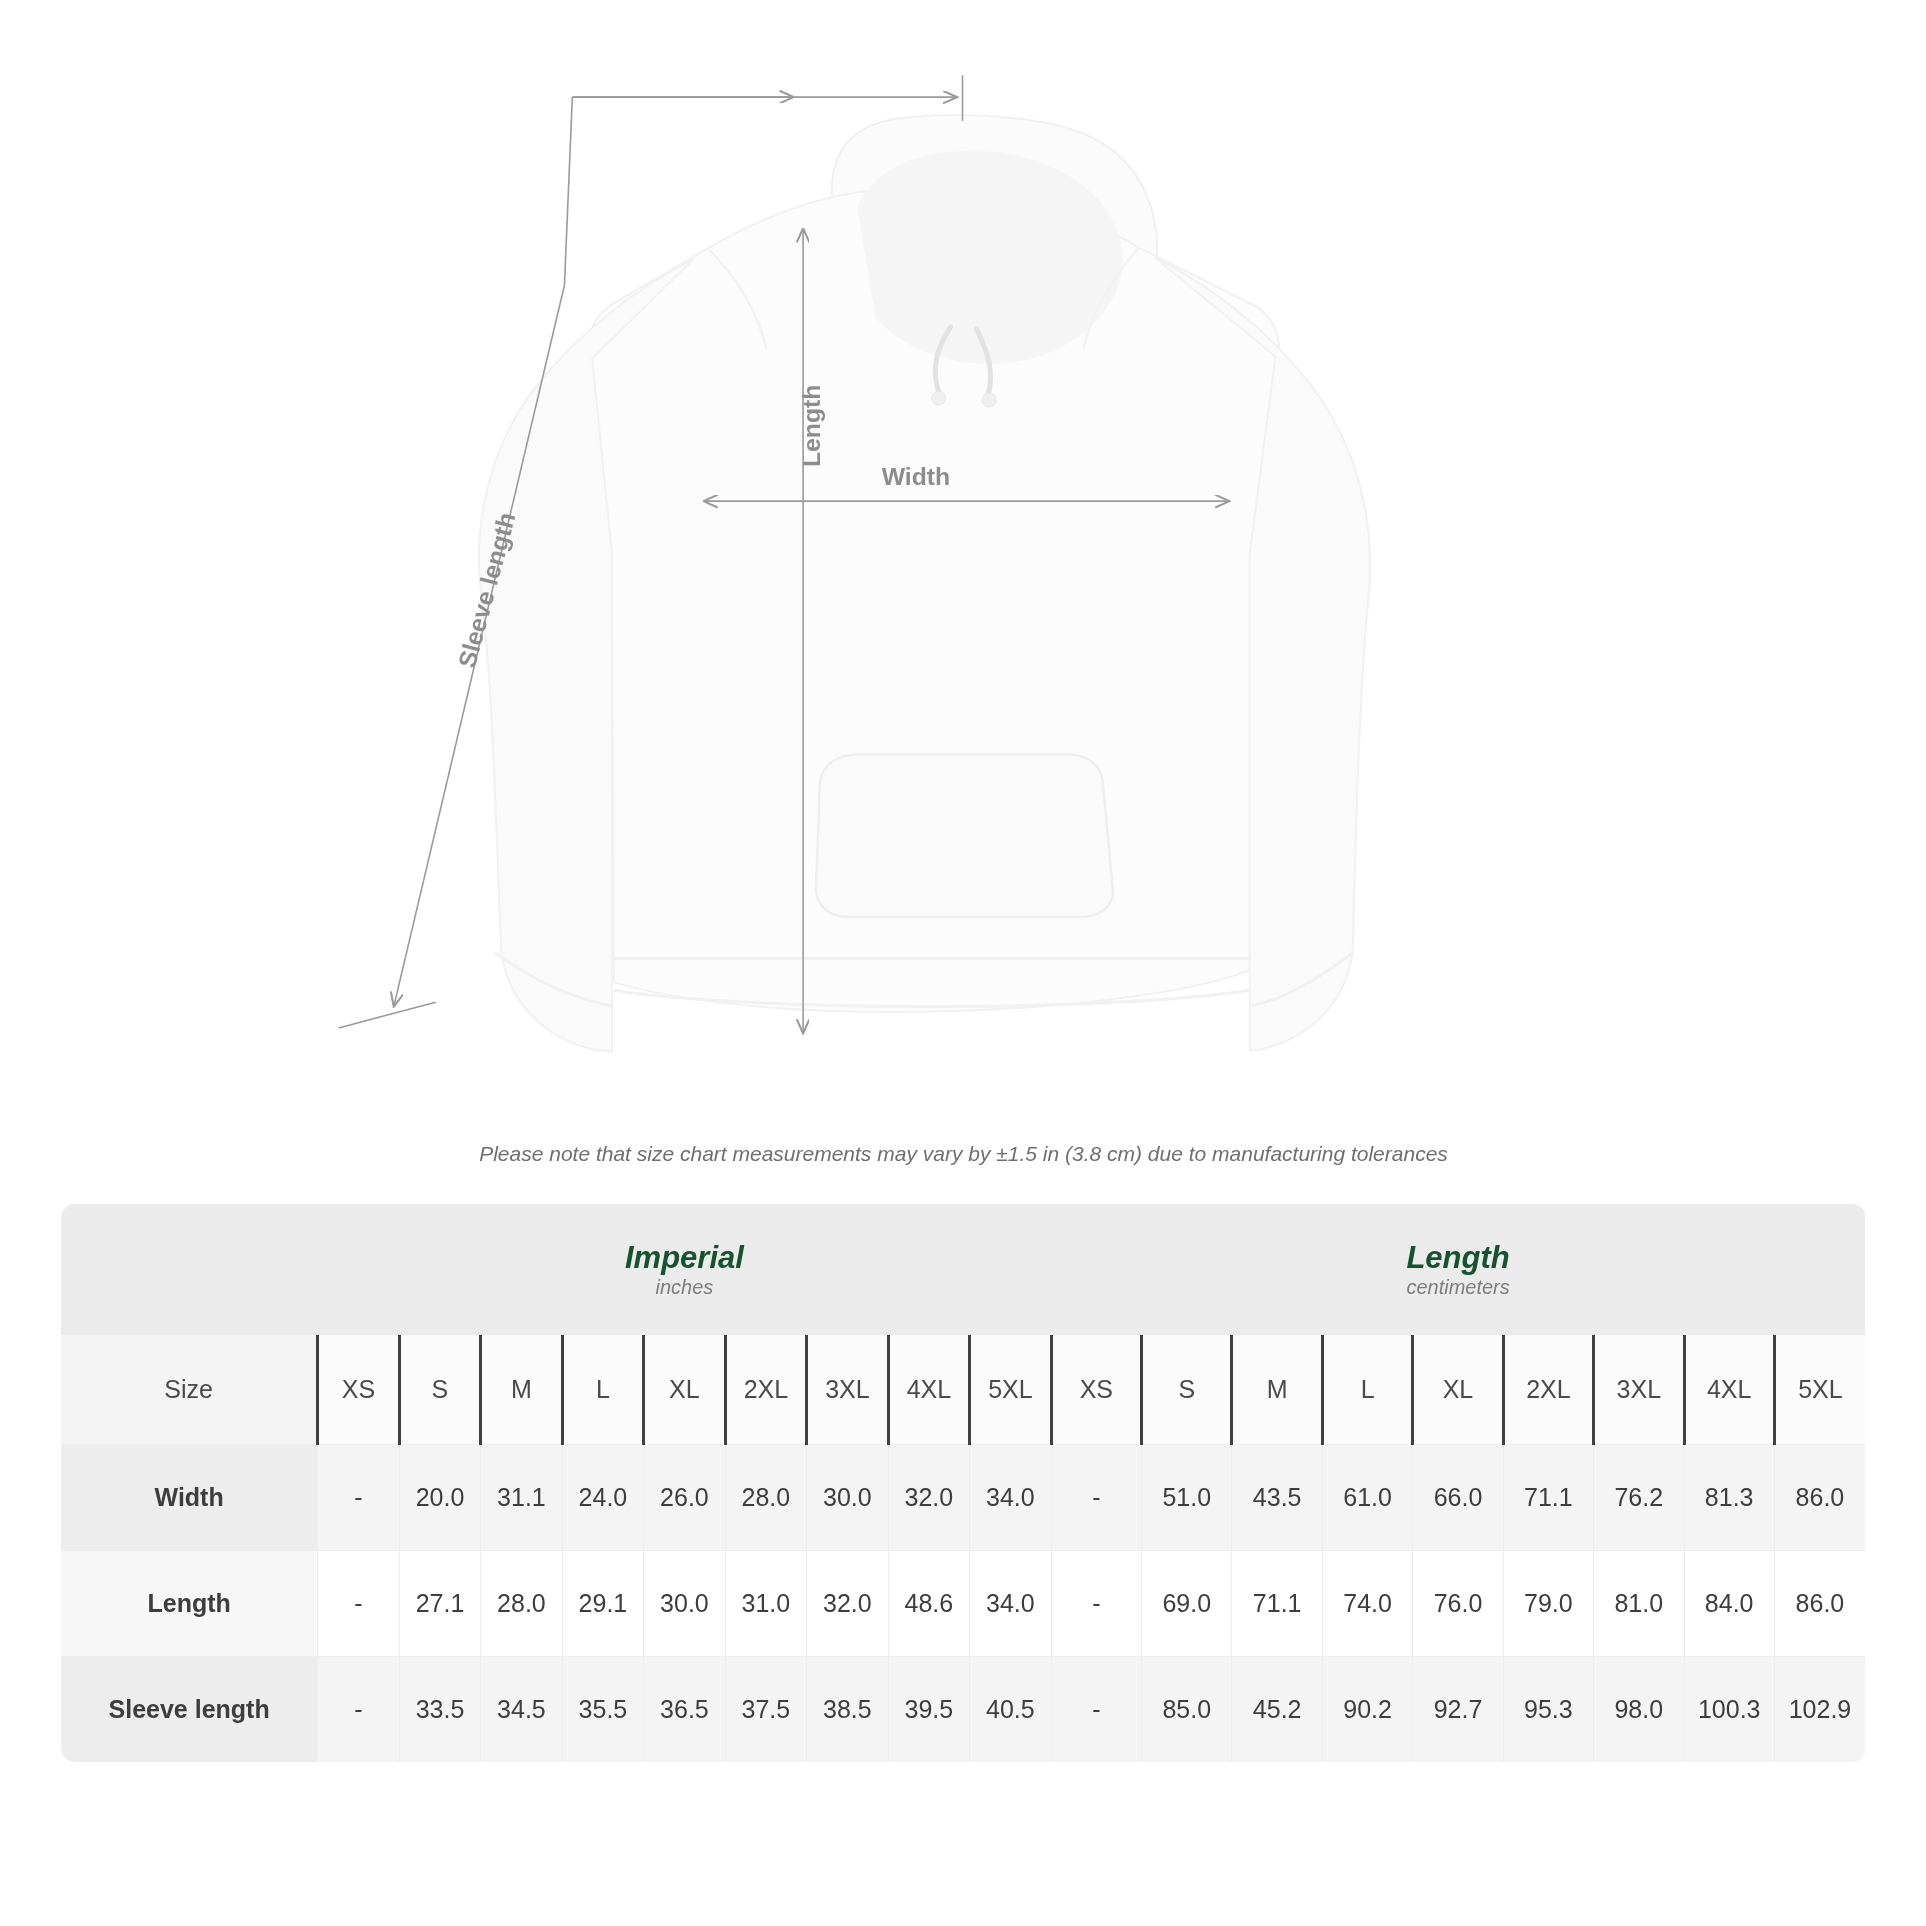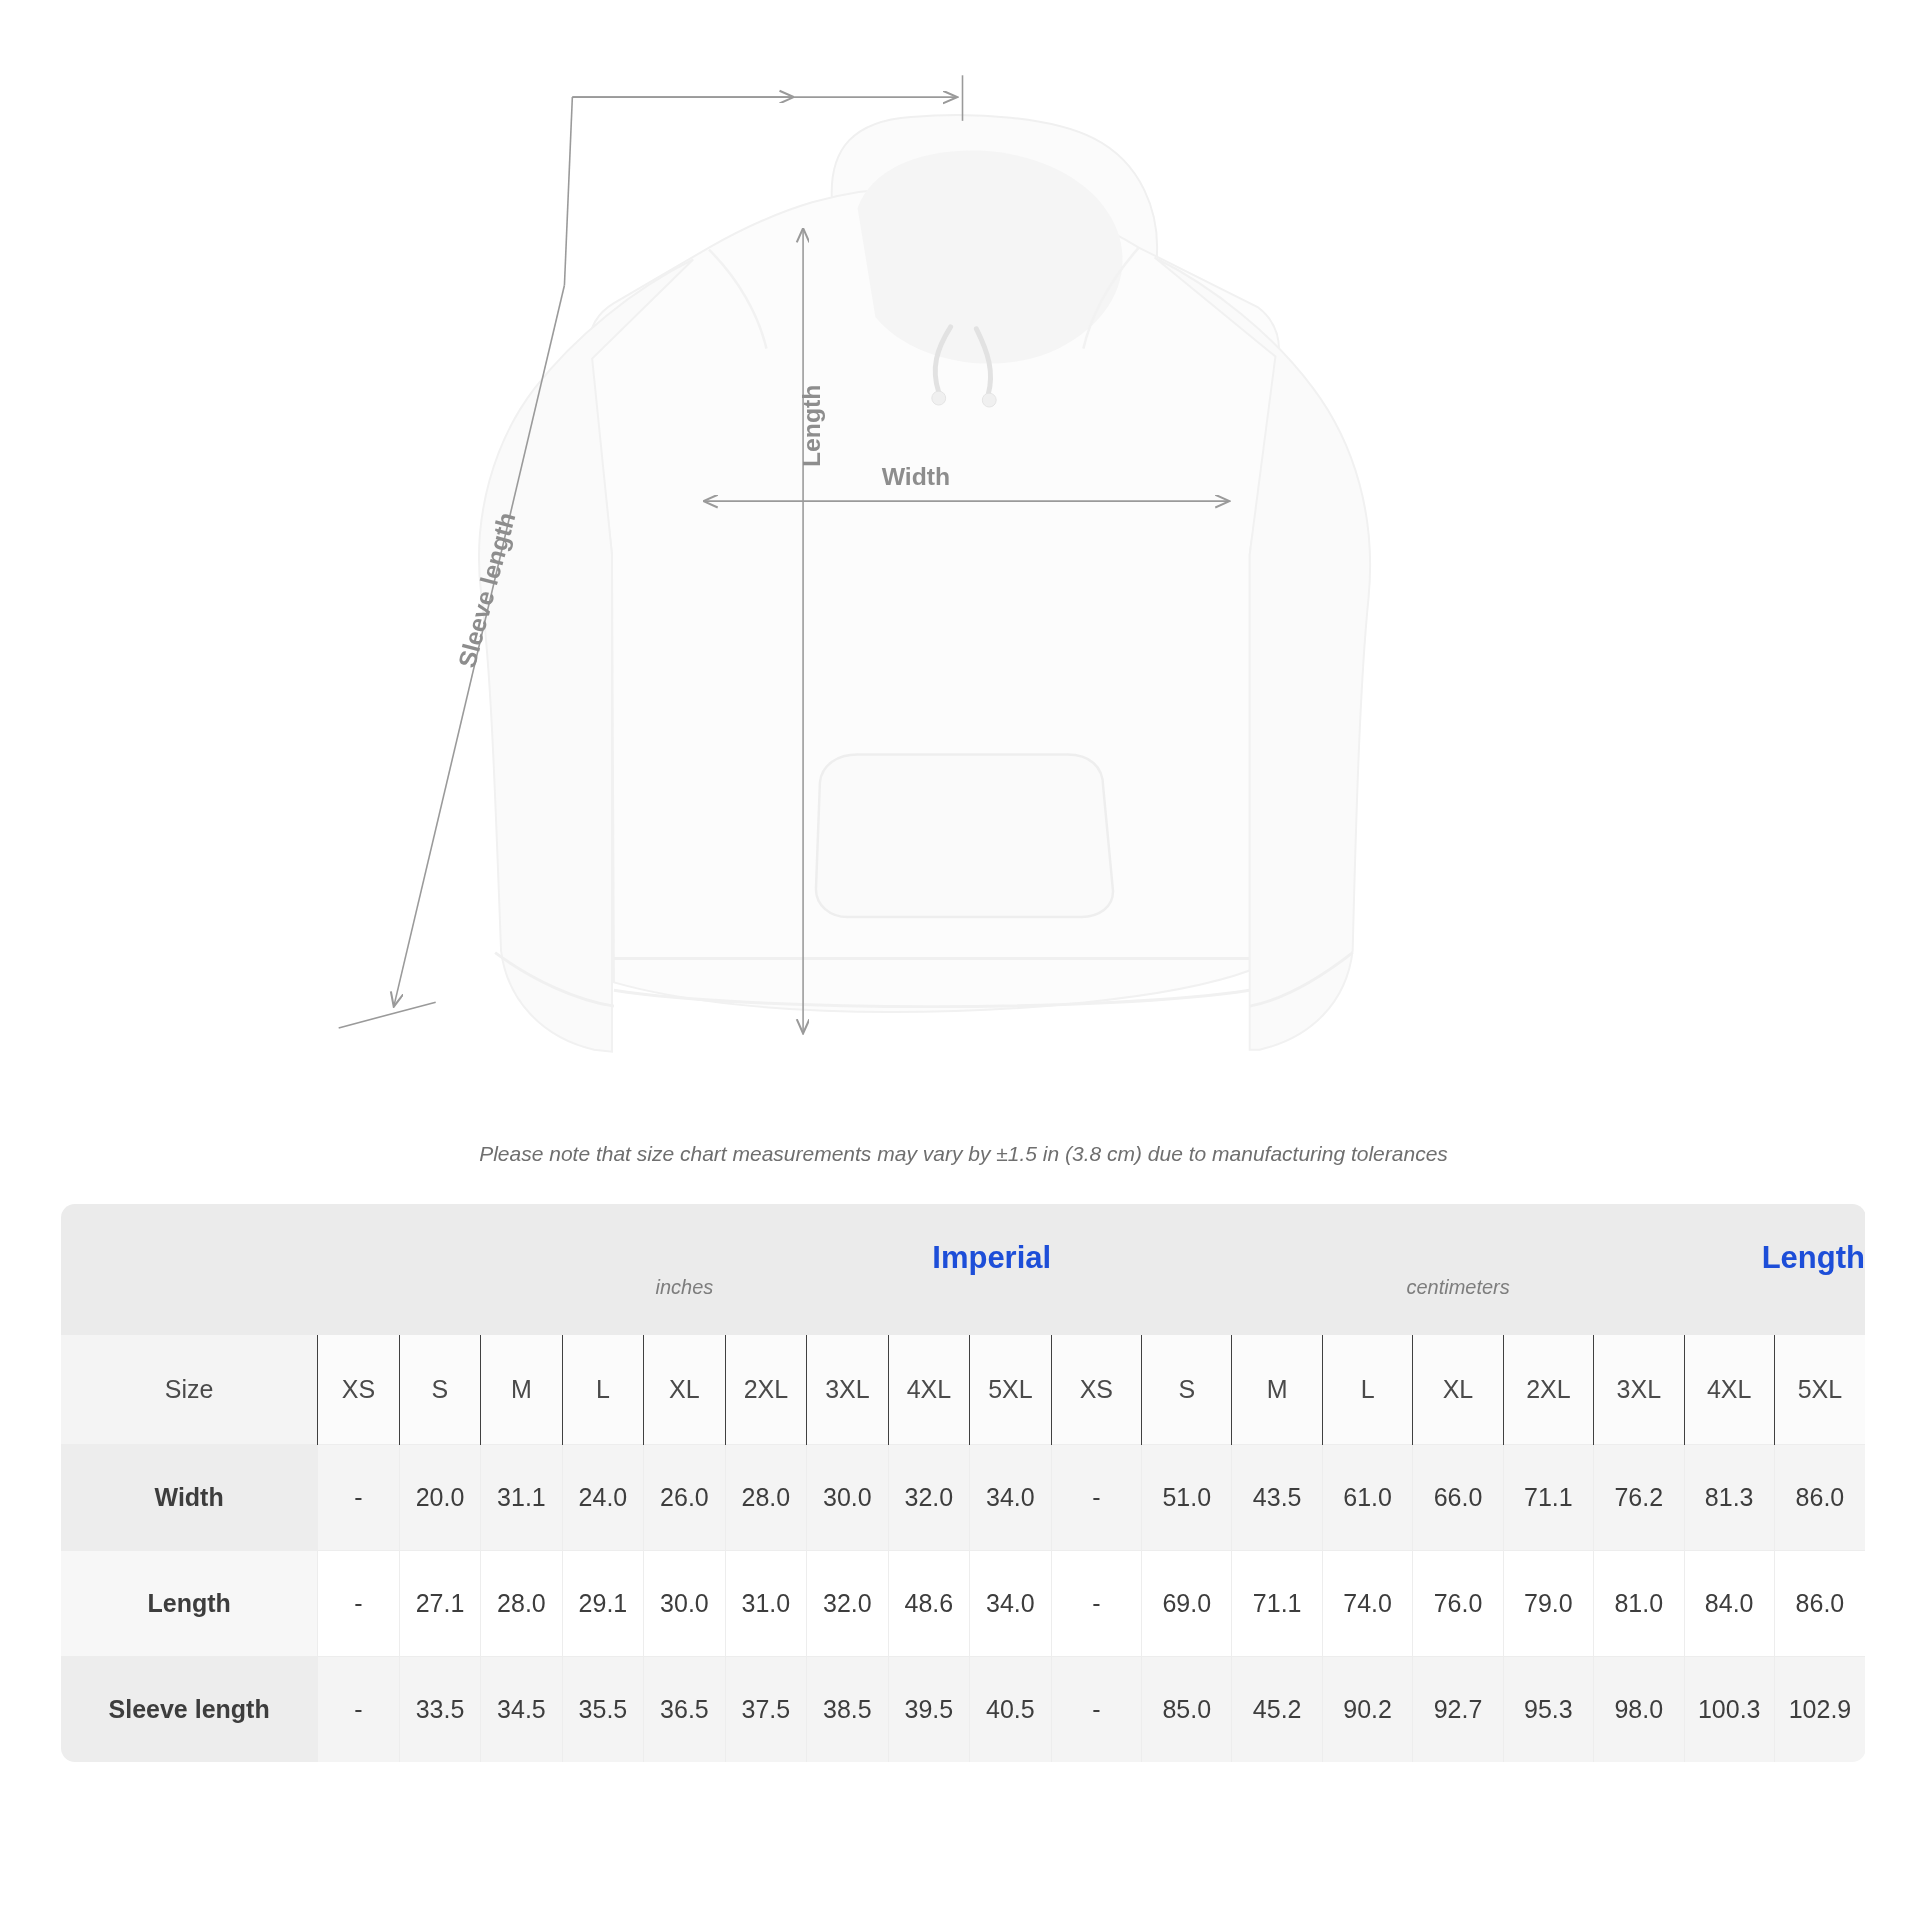--- a/index.html
+++ b/index.html
@@ -68,37 +68,37 @@
     font-weight: normal;
   }
   
   .unit-row td {
     background: #ebebeb;
     height: 131px;
     padding: 0;
   }
   .unit-name {
     font-size: 31px;
+    font-style: italic;
     font-weight: bold;
-    color: #1d4ed8;
-    text-align: right;
+    color: #14532d;
   }
   .unit-sub {
     font-size: 20px;
     font-style: italic;
     color: #7d7d7d;
   }
   
   .size-row td {
     height: 107px;
     background: #fbfbfb;
     font-size: 25px;
     color: #4a4a4a;
     font-weight: bold;
-    border-right: 1px solid #404040;
+    border-right: 3px solid #404040;
   }
   .size-row td.label-cell {
     background: #f4f4f4;
   }
   
   .data-row td {
     height: 103px;
     font-size: 25px;
     color: #3d3d3d;
     border-right: 1px solid #ededed;

